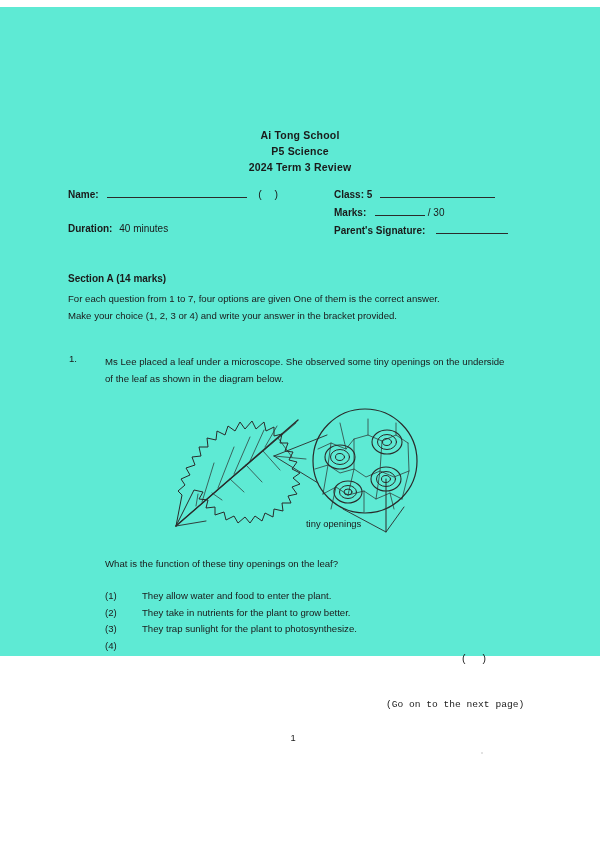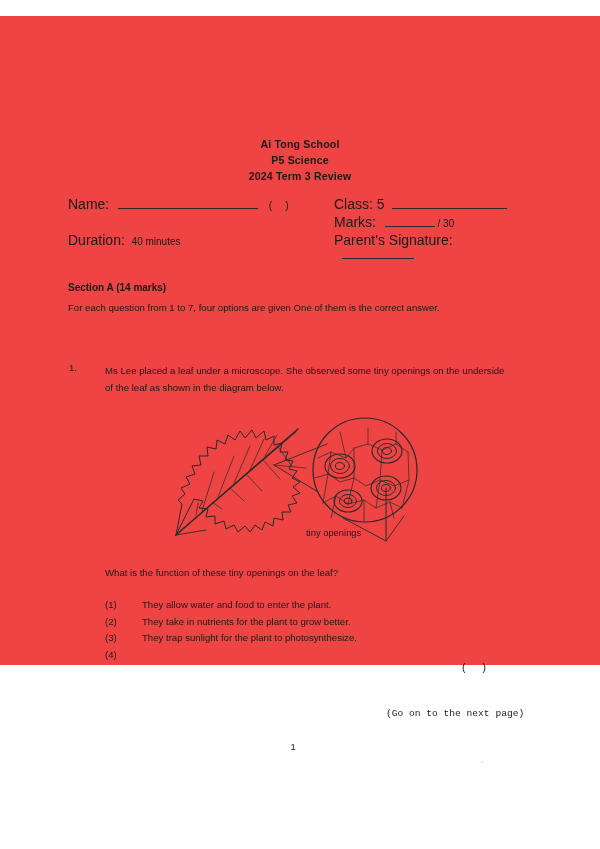--- a/index.html
+++ b/index.html
@@ -10,23 +10,23 @@
   body {
     width: 600px;
     height: 849px;
     position: relative;
     font-family: "Liberation Sans", sans-serif;
     color: #1a1a1a;
     overflow: hidden;
   }
   .page {
     position: absolute;
-    left: 0; top: 16px;
+    left: 0; top: 7px;
     width: 600px; height: 649px;
-    background: #ef4444;
+    background: #5eead4;
   }
 
   
   .doc-header {
     position: absolute;
     left: 0; top: 120px;
     width: 600px;
     text-align: center;
     font-weight: bold;
     font-size: 10.5px;
@@ -40,22 +40,22 @@
     position: absolute;
     left: 68px; top: 180px;
     width: 465px;
     font-size: 10px;
   }
   .form-row {
     position: relative;
     height: 18px;
   }
   .lbl {
-    font-weight: normal;
-    font-size: 14px;
+    font-weight: bold;
+    font-size: 10px;
   }
   .lbl-norm { font-weight: normal; }
   .rule {
     display: inline-block;
     border-bottom: 1.3px solid #2b2b2b;
     vertical-align: baseline;
     height: 10px;
   }
   .brackets {
     font-size: 10.5px;
@@ -199,20 +199,21 @@
         <span class="rule" style="width:72px; margin-left:8px;"></span>
       </span>
     </div>
 
   </div>
 
   <div class="section-heading">Section A (14 marks)</div>
 
   <div class="instructions">
     <div>For each question from 1 to 7, four options are given  One of them is the correct answer.</div>
+    <div>Make your choice (1, 2, 3 or 4) and write your answer in the bracket provided.</div>
   </div>
 
   <div class="q-number">1.</div>
   <div class="q-stem">Ms Lee placed a leaf under a microscope. She observed some tiny openings on the underside of the leaf as shown in the diagram below.</div>
 
   <div class="figure">
     <svg width="255" height="140" viewBox="0 0 255 140">
       <g fill="none" stroke="#2a2a2a" stroke-width="1" stroke-linejoin="round" stroke-linecap="round">
 
         <g>

